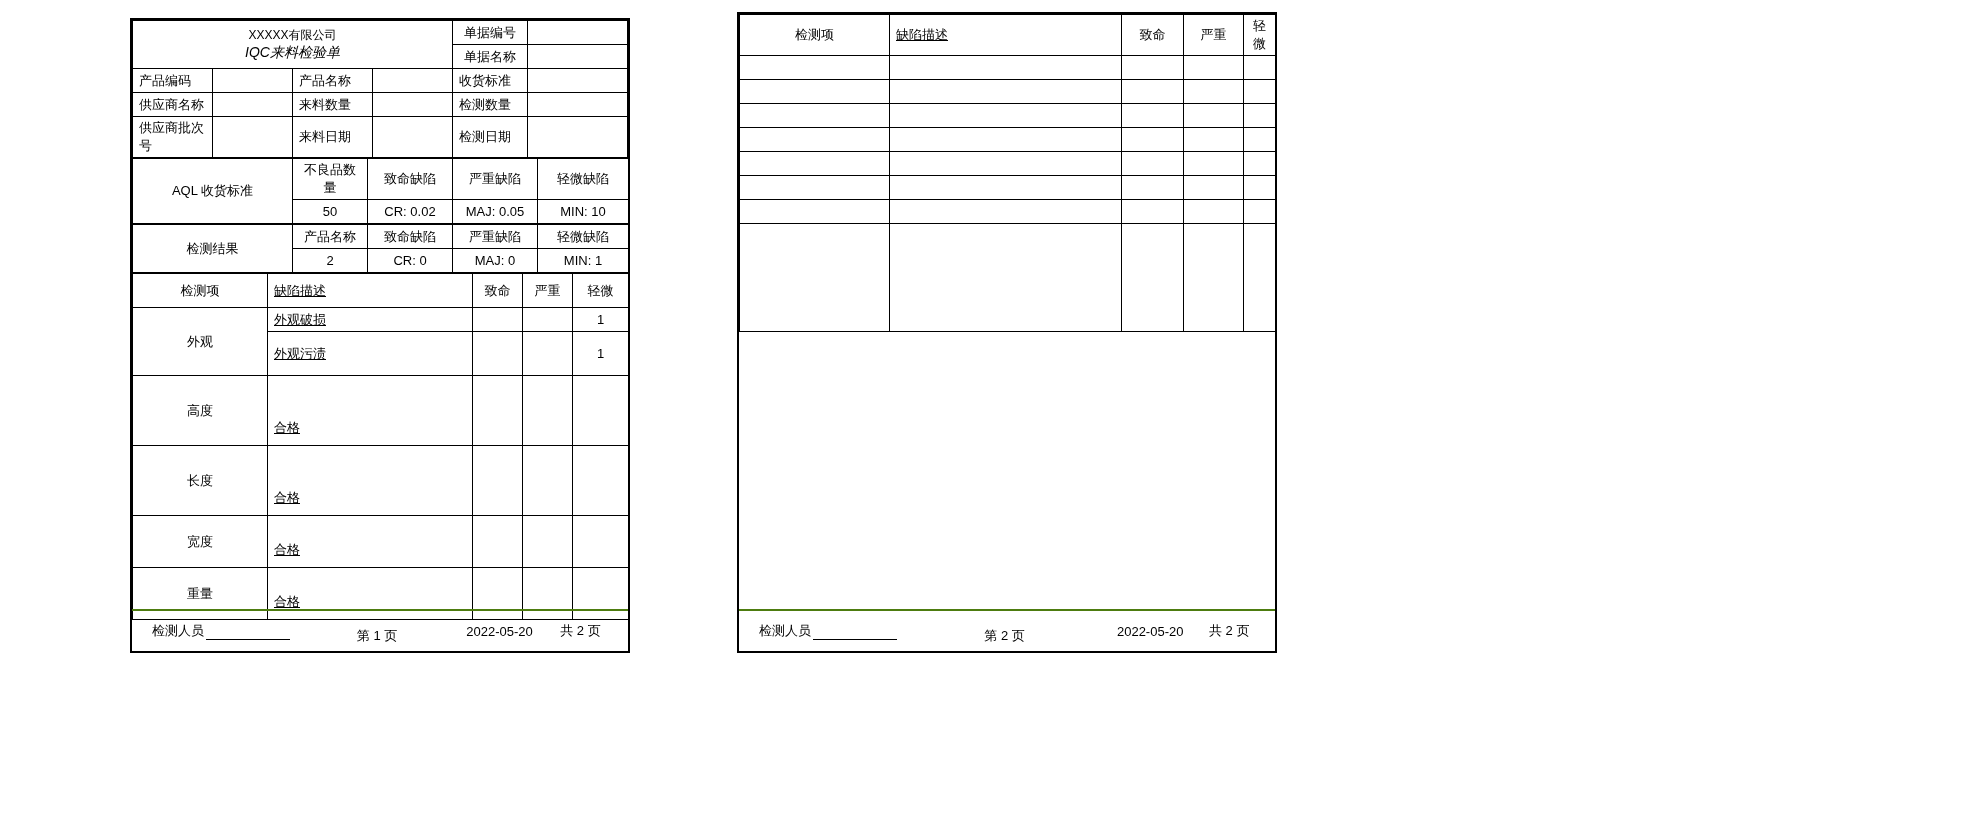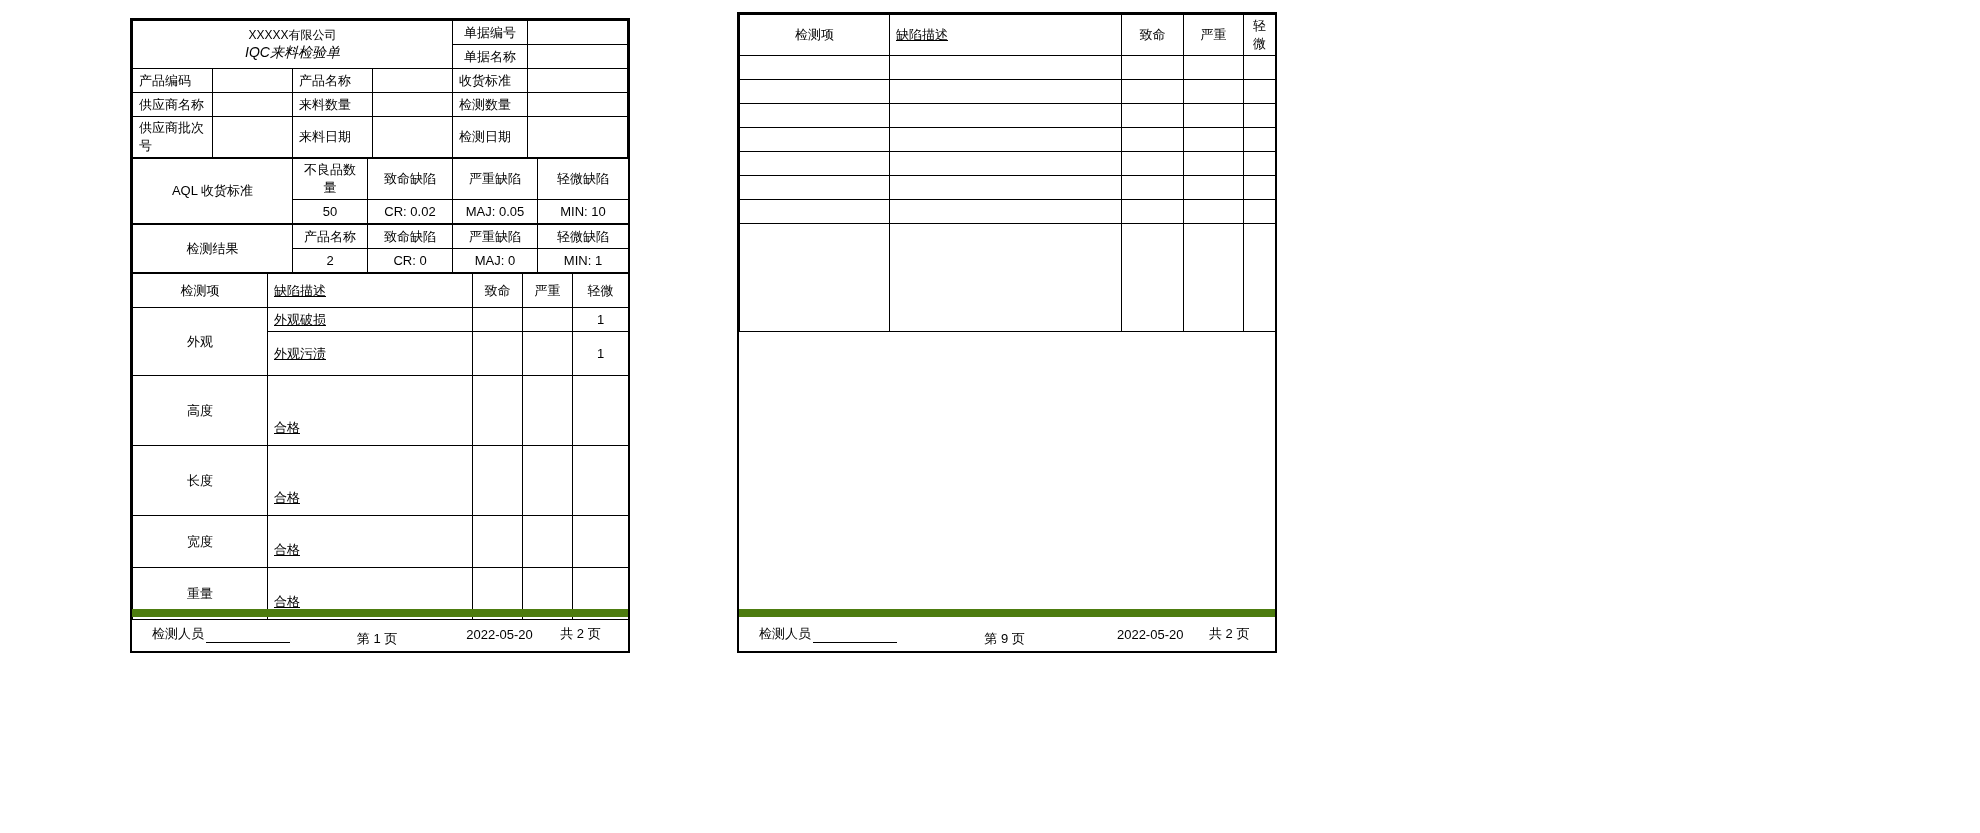--- a/index.html
+++ b/index.html
@@ -68,21 +68,21 @@
   }
   .cell-label { text-align: left; }
   .cell-label-c { text-align: center; font-family: Liberation Serif, serif; }
   
   .footer {
     position: absolute;
     left: 0;
     right: 0;
     bottom: 0;
     height: 42px;
-    border-top: 8px solid #4d7c0f;
+    border-top: 2px solid #4d7c0f;
     display: flex;
     align-items: center;
     font-size: 13px;
     box-sizing: border-box;
   }
   .footer .f-insp {
     padding-left: 20px;
     width: 200px;
     white-space: nowrap;
   }
@@ -362,17 +362,17 @@
       <td class="no-bottom"></td>
       <td class="no-right no-bottom"></td>
     </tr>
   </tbody>
     </table>
 
   <div class="footer">
     <div class="f-insp">
       <span>检测人员</span><span class="f-line"></span>
     </div>
-    <div class="f-page" style="width:190px">第 9 页</div>
+    <div class="f-page" style="width:190px">第 2 页</div>
     <div class="f-date">2022-05-20</div>
     <div class="f-total">共 2 页</div>
   </div>
 </div>
 
 </body></html>

